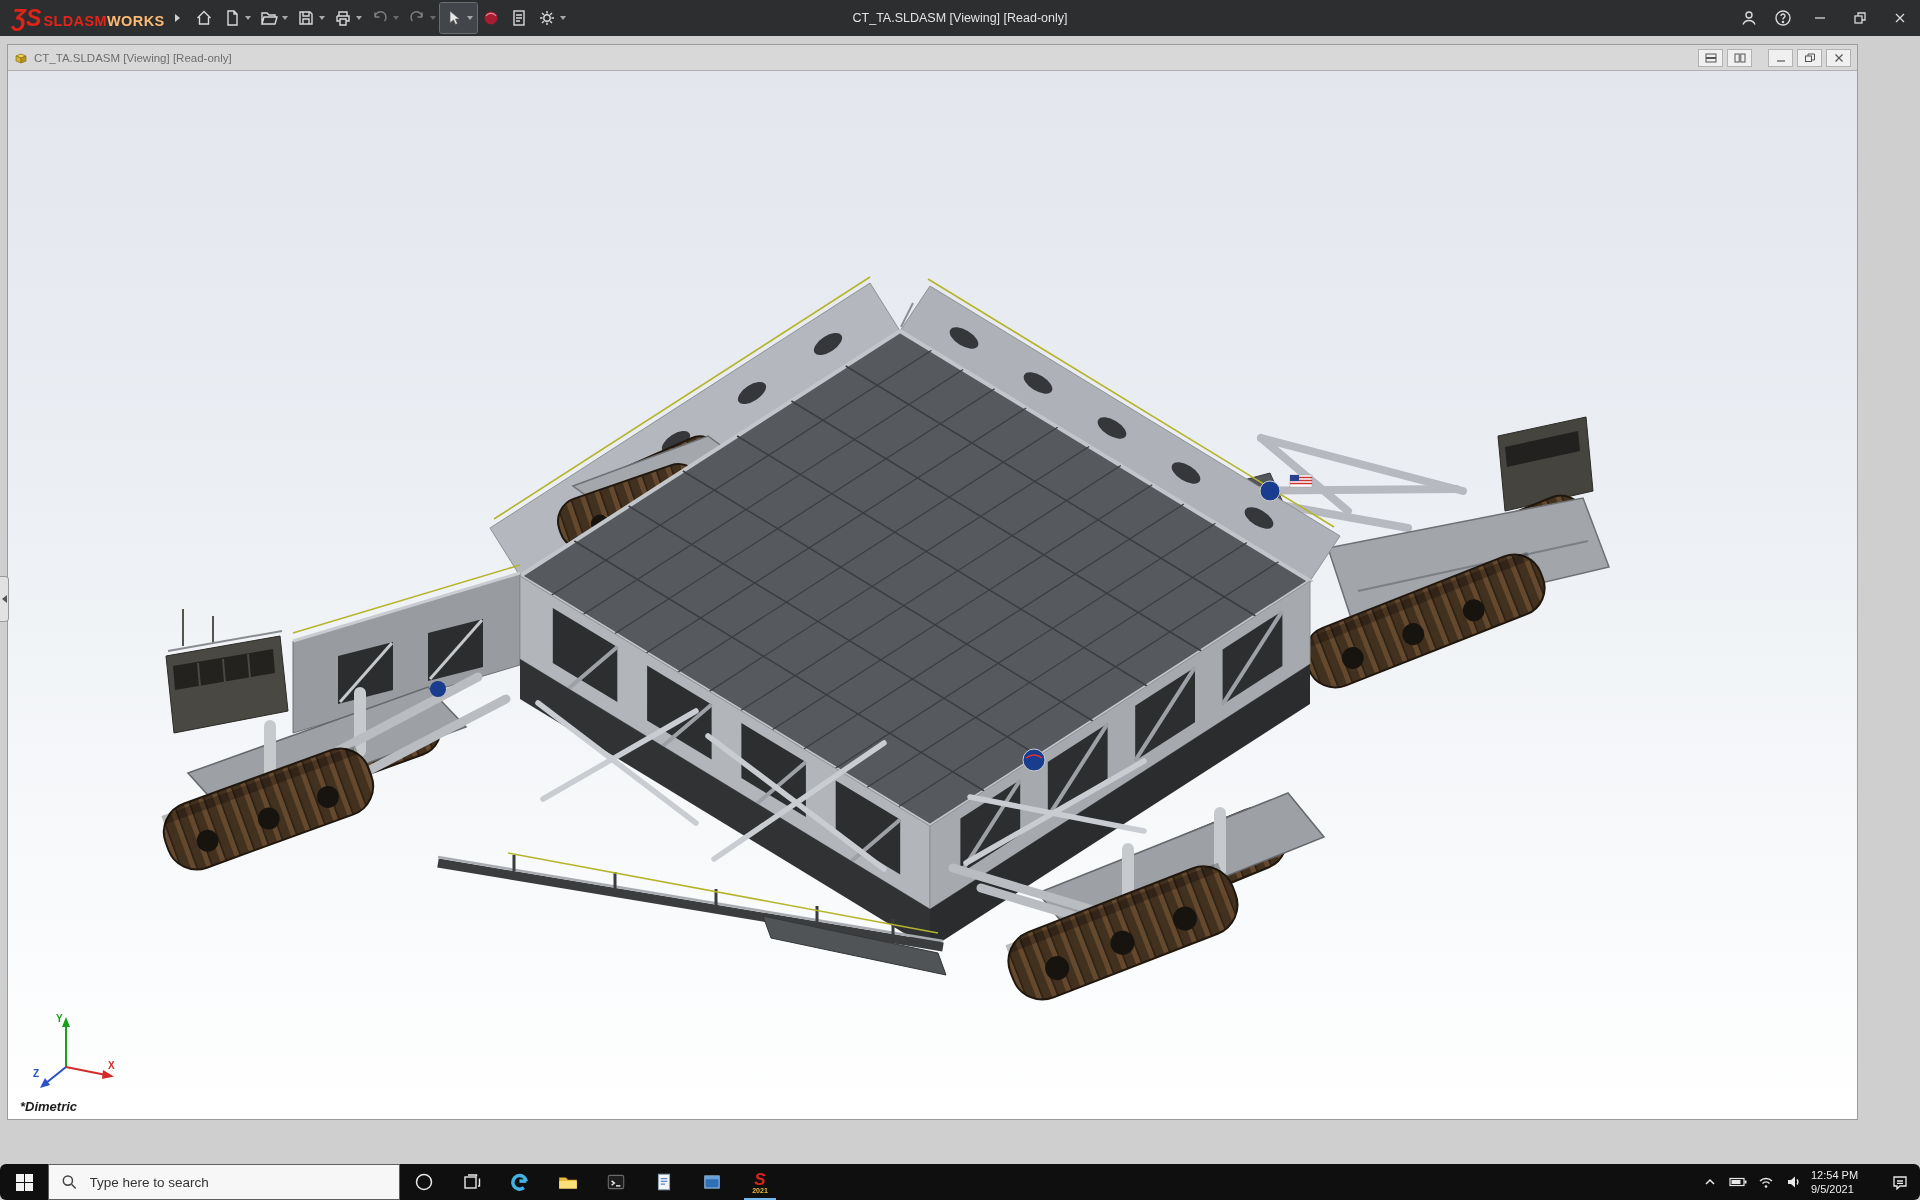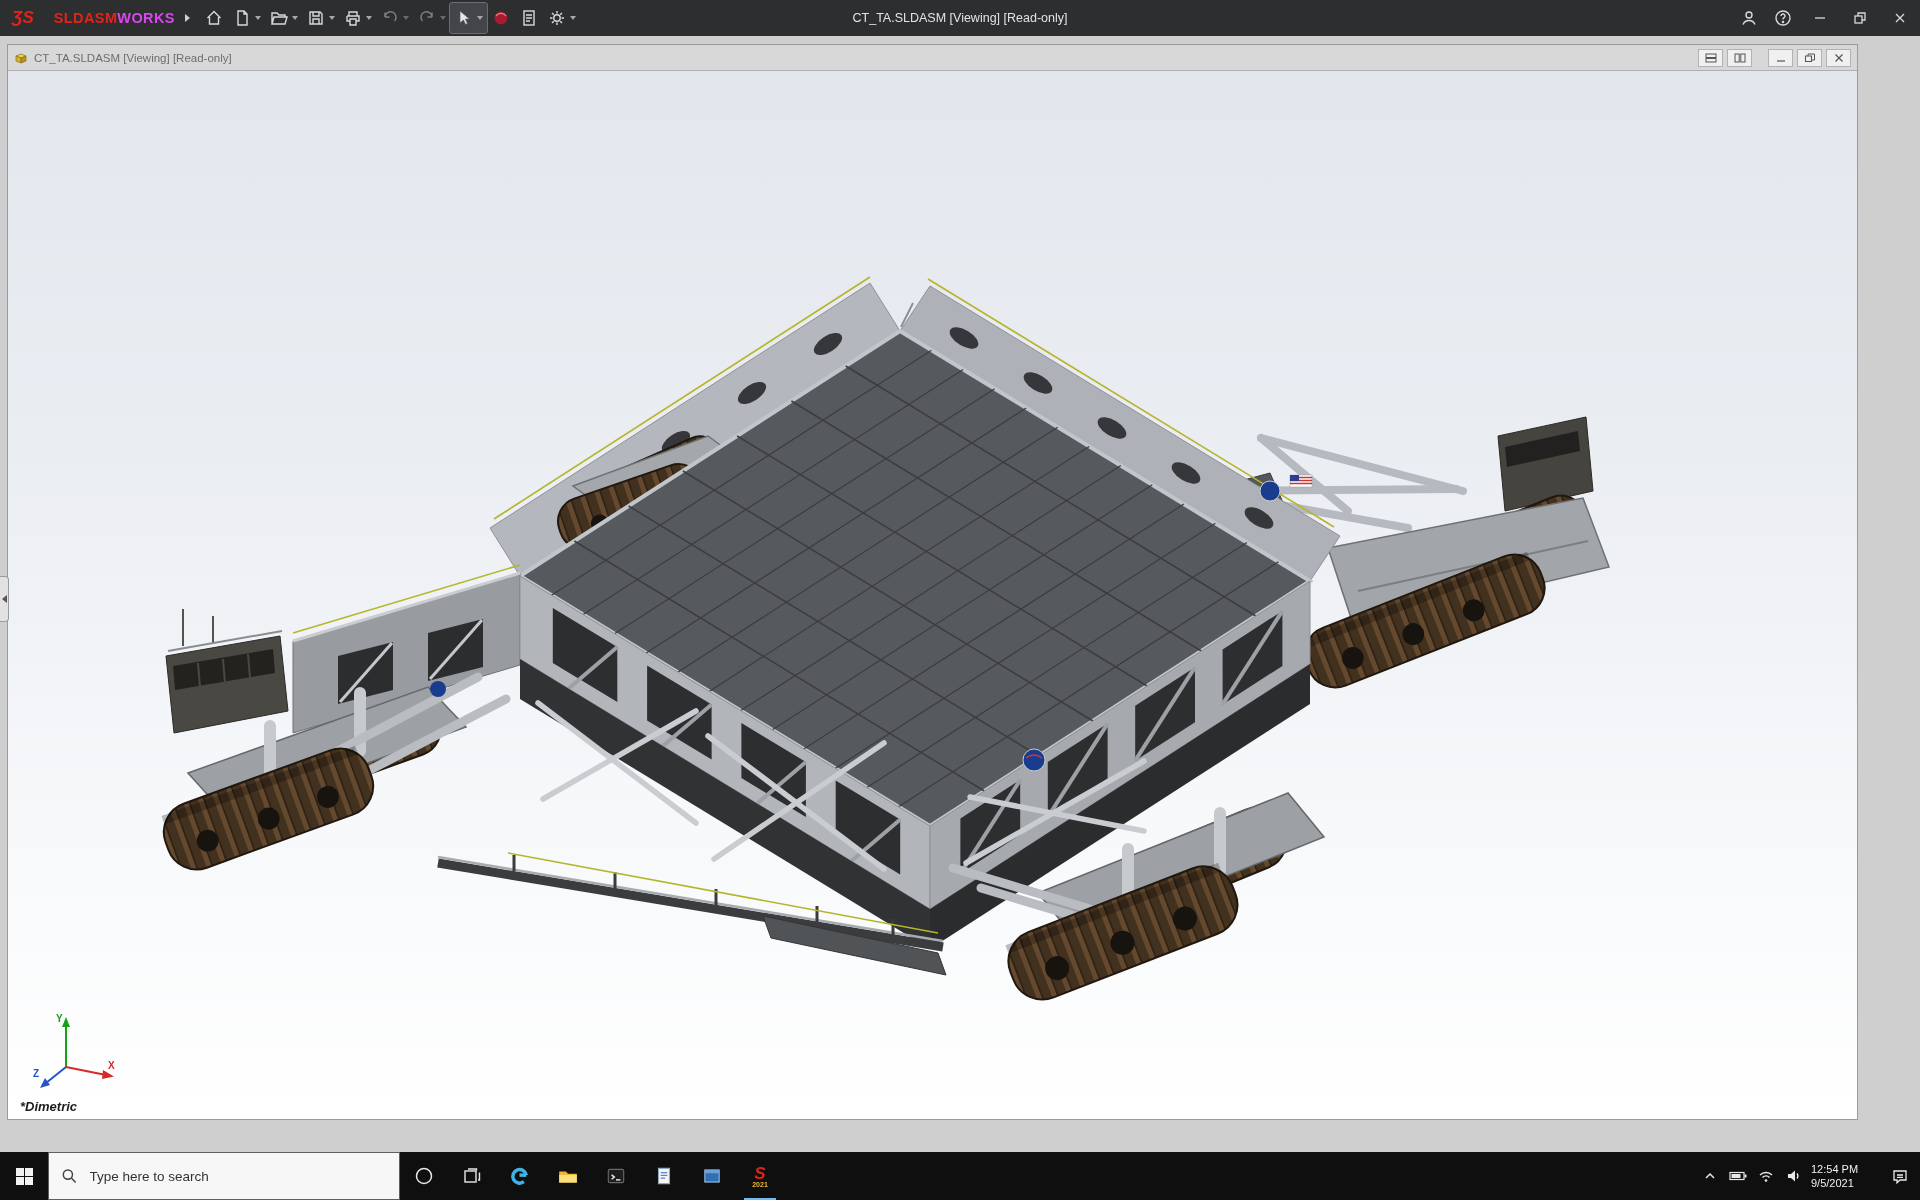--- a/index.html
+++ b/index.html
@@ -6,23 +6,23 @@
   html,body { margin:0; padding:0; }
   body {
     width:1920px; height:1200px; overflow:hidden; position:relative;
     font-family:"Liberation Sans", sans-serif; background:#cfcfcf;
   }
 
   
   .titlebar { position:absolute; top:0; left:0; right:0; height:36px;
     background:#2d2e30; display:flex; align-items:center; color:#ddd; z-index:50; }
   .brand { display:flex; align-items:baseline; padding:0 6px 0 12px; }
-  .brand-glyph { color:#e2231a; font-weight:bold; font-style:italic; font-size:17px; margin-right:20px; }
+  .brand-glyph { color:#e2231a; font-weight:bold; font-style:italic; font-size:23px; margin-right:2px; }
   .brand-primary { color:#e2231a; font-weight:bold; font-size:14.5px; letter-spacing:.4px; }
-  .brand-secondary { color:#d946ef; font-weight:bold; font-size:14.5px; letter-spacing:.4px; }
+  .brand-secondary { color:#fdba74; font-weight:bold; font-size:14.5px; letter-spacing:.4px; }
   .flyout-arrow { width:0; height:0; border-top:4px solid transparent; border-bottom:4px solid transparent;
     border-left:5px solid #cfcfcf; margin:0 10px 0 4px; }
   .tb-btn { height:30px; display:flex; align-items:center; padding:0 4px; gap:3px; border-radius:2px; }
   .tb-btn.selected { background:#42454a; outline:1px solid #6a6d72; }
   .caret { width:0; height:0; border-left:3px solid transparent; border-right:3px solid transparent;
     border-top:4px solid #a8a8a8; }
   .caret.dim { border-top-color:#6a6a6a; }
   .tb-title { position:absolute; left:50%; transform:translateX(-50%); font-size:12.5px; color:#e3e3e3; white-space:nowrap; }
   .tb-right { position:absolute; right:0; top:0; height:36px; display:flex; align-items:center; }
   .win-btn { width:40px; height:36px; display:flex; align-items:center; justify-content:center; }
@@ -46,22 +46,22 @@
   .triad text { font-weight:bold; font-family:"Liberation Sans",sans-serif; }
   .orient-label { position:absolute; left:12px; bottom:5px; font-size:13px; font-weight:bold; color:#1d1d1d;font-style:italic; }
 
   .panel-handle { position:absolute; left:0; top:540px; width:9px; height:46px;
     background:#e2e2e2; border:1px solid #9a9a9a; border-left:none; border-radius:0 4px 4px 0;
     display:flex; align-items:center; justify-content:center; z-index:5; }
   .panel-handle i { width:0; height:0; border-top:4px solid transparent; border-bottom:4px solid transparent;
     border-right:5px solid #555; }
 
   
-  .taskbar { position:absolute; left:0; right:0; bottom:0; height:48px; background:#0f0f0f;
-    display:flex; align-items:stretch; color:#eee; z-index:60; }
+  .taskbar { position:absolute; left:0; right:0; bottom:0; height:36px; background:#0f0f0f;
+    display:flex; align-items:stretch; color:#eee; z-index:60;border-radius:6px; }
   .tb-start { width:48px; display:flex; align-items:center; justify-content:center; }
   .search { width:352px; background:#f7f7f7; border:1px solid #5f5f5f; display:flex; align-items:center;
     gap:10px; padding:0 12px; }
   .search input { border:none; outline:none; background:transparent; width:100%;
     font-size:13.5px; color:#222; font-family:inherit; }
   .search input::placeholder { color:#333; opacity:1; }
   .tb-app { width:48px; display:flex; align-items:center; justify-content:center; position:relative; }
   .tb-app.active::after { content:""; position:absolute; bottom:0; left:8px; right:8px; height:2px; background:#76b9ed; }
   .sw-icon { display:flex; flex-direction:column; align-items:center; line-height:1; }
   .sw-glyph { color:#d9261c; font-weight:bold; font-style:italic; font-size:17px; }

